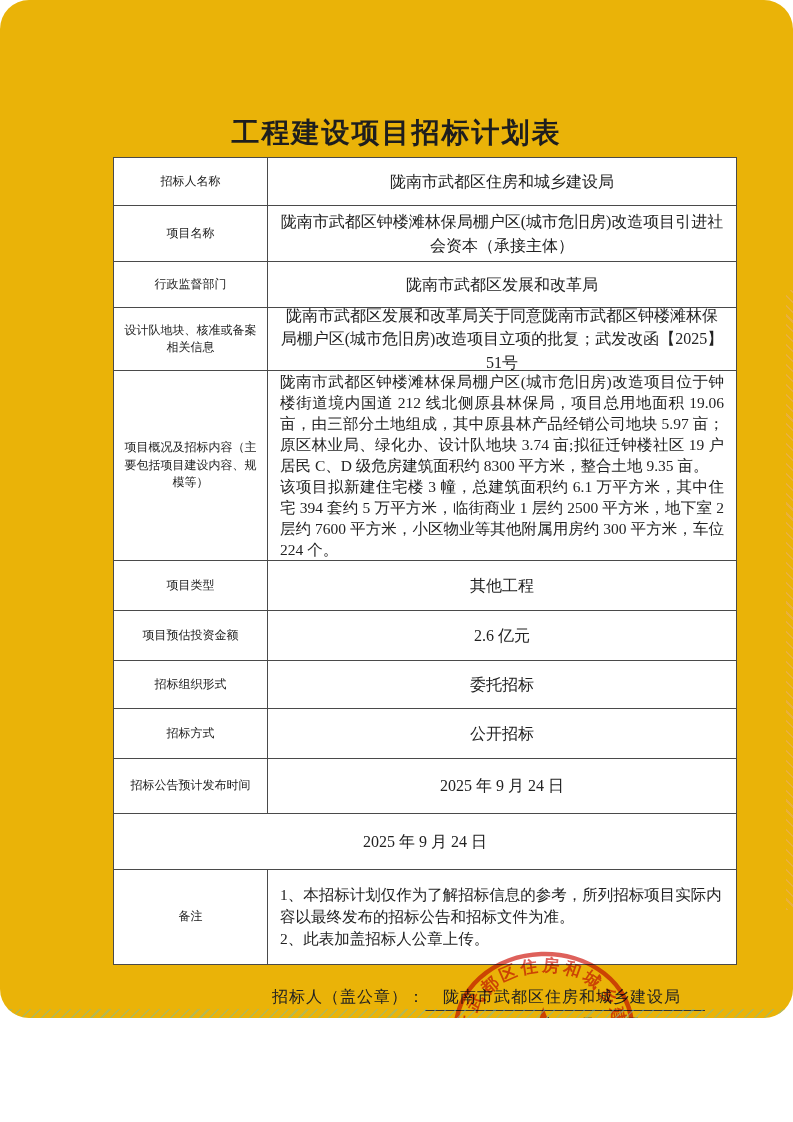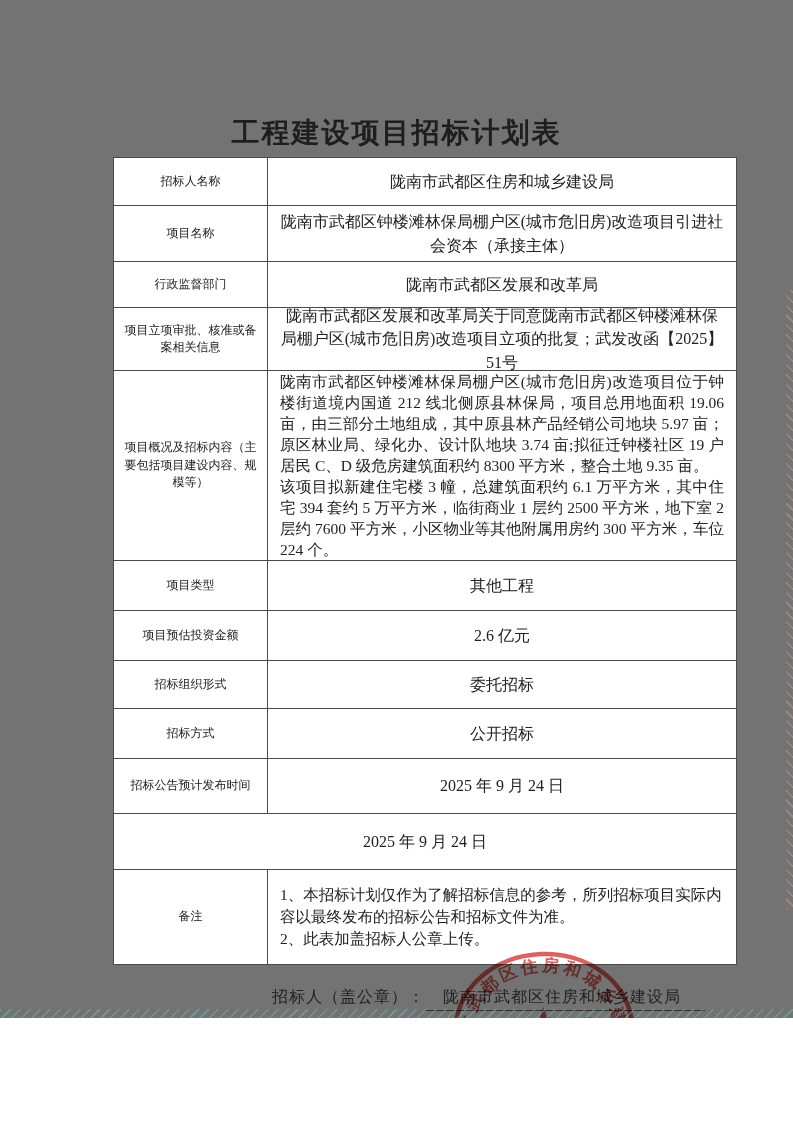--- a/index.html
+++ b/index.html
@@ -3,22 +3,23 @@
 <meta charset="utf-8">
 <style>
   * { margin: 0; padding: 0; box-sizing: border-box; }
   html, body { background: #ffffff; }
   body { font-family: "Liberation Serif", "DejaVu Serif", serif; color: #262626; }
 
   .page {
     position: relative;
     width: 793px;
     height: 1018px;
-    background: #737373;
+    background: #eab308;
     overflow: hidden;
+    border-radius: 29px;
   }
 
   .doc-title {
     position: absolute;
     top: 114px;
     left: 0;
     width: 100%;
     text-align: center;
     font-size: 28px;
     font-weight: bold;
@@ -162,21 +163,21 @@
     </div>
     <div class="row">
       <div class="cell-label">项目名称</div>
       <div class="cell-value">陇南市武都区钟楼滩林保局棚户区(城市危旧房)改造项目引进社会资本（承接主体）</div>
     </div>
     <div class="row">
       <div class="cell-label">行政监督部门</div>
       <div class="cell-value">陇南市武都区发展和改革局</div>
     </div>
     <div class="row">
-      <div class="cell-label">项目立项审批、核准或备案相关信息</div>
+      <div class="cell-label">设计队地块、核准或备案相关信息</div>
       <div class="cell-value">陇南市武都区发展和改革局关于同意陇南市武都区钟楼滩林保局棚户区(城市危旧房)改造项目立项的批复；武发改函【2025】51号</div>
     </div>
     <div class="row">
       <div class="cell-label">项目概况及招标内容（主要包括项目建设内容、规模等）</div>
       <div class="cell-value para">陇南市武都区钟楼滩林保局棚户区(城市危旧房)改造项目位于钟楼街道境内国道 212 线北侧原县林保局，项目总用地面积 19.06 亩，由三部分土地组成，其中原县林产品经销公司地块 5.97 亩；原区林业局、绿化办、设计队地块 3.74 亩;拟征迁钟楼社区 19 户居民 C、D 级危房建筑面积约 8300 平方米，整合土地 9.35 亩。
 该项目拟新建住宅楼 3 幢，总建筑面积约 6.1 万平方米，其中住宅 394 套约 5 万平方米，临街商业 1 层约 2500 平方米，地下室 2 层约 7600 平方米，小区物业等其他附属用房约 300 平方米，车位 224 个。</div>
     </div>
     <div class="row">
       <div class="cell-label">项目类型</div>
       <div class="cell-value">其他工程</div>

